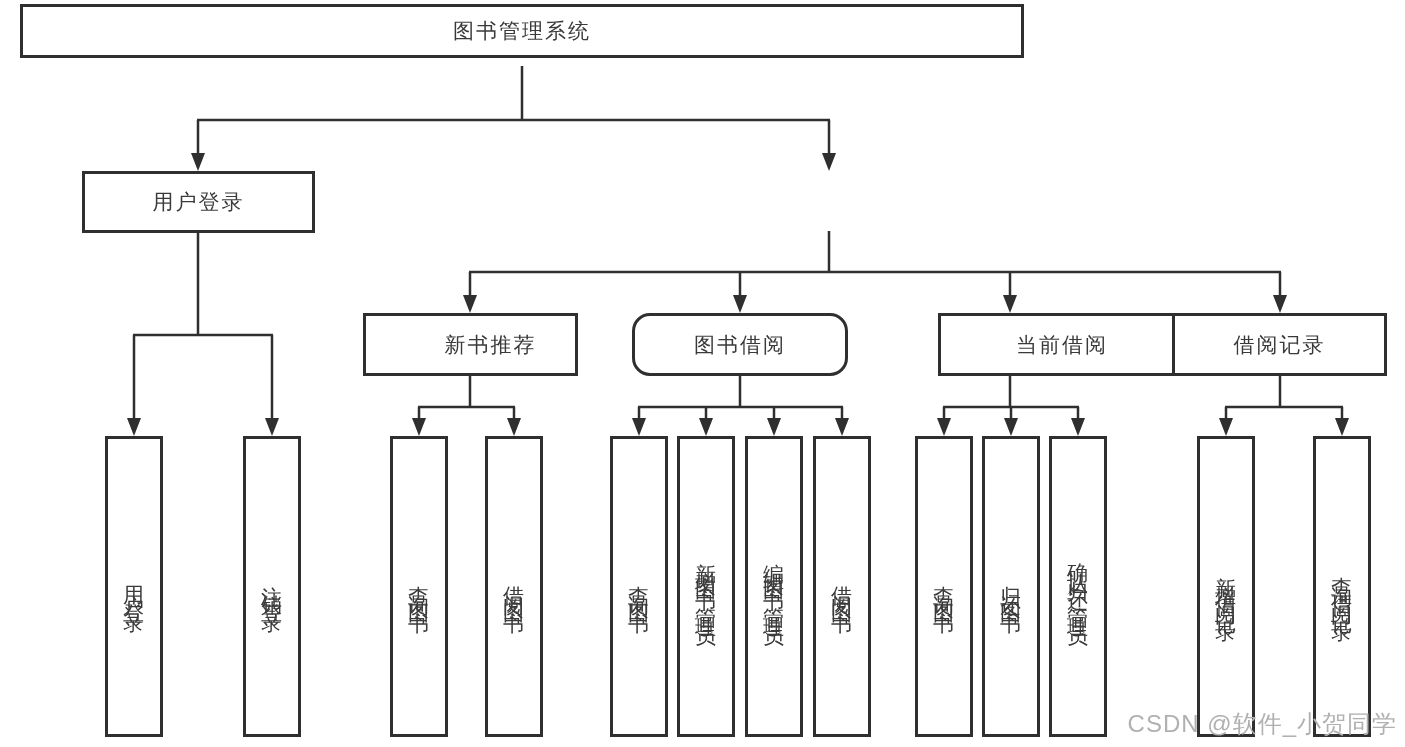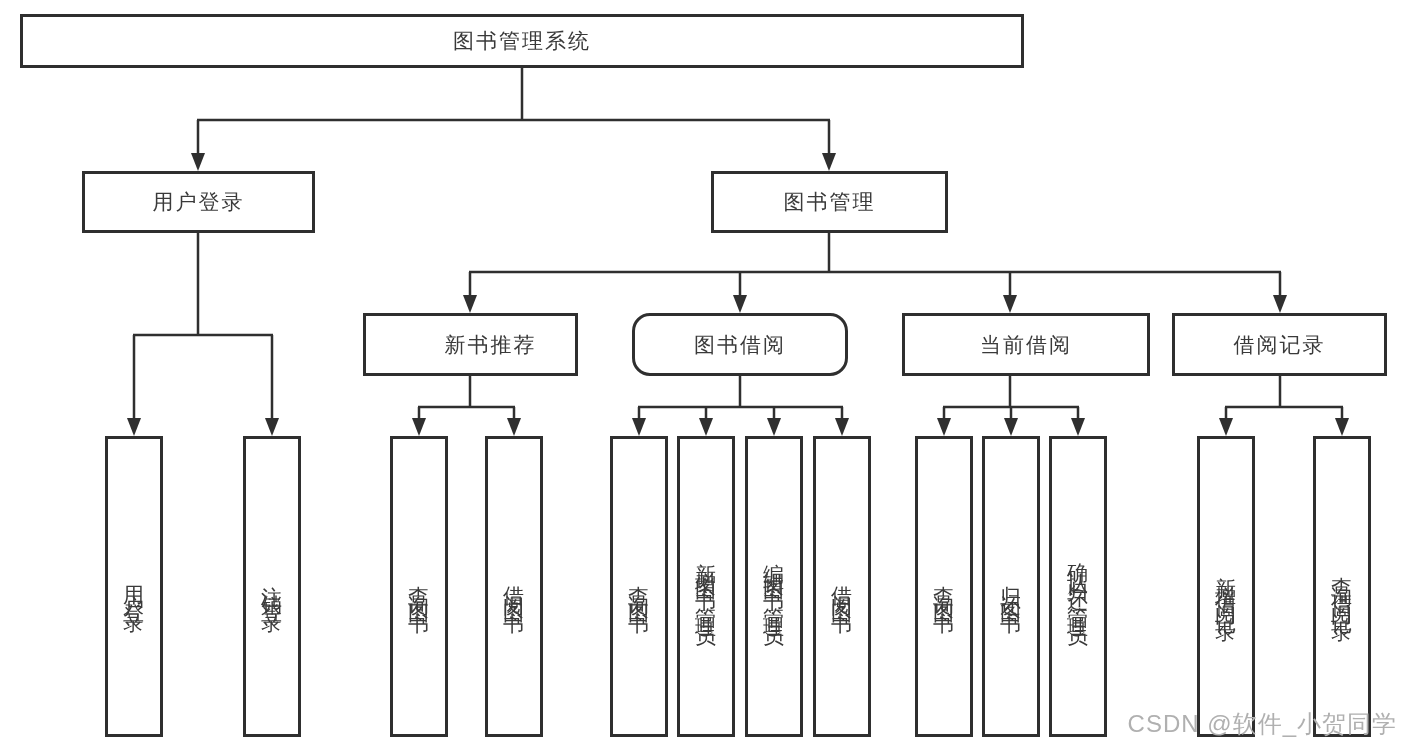--- a/index.html
+++ b/index.html
@@ -102,28 +102,27 @@
       <use href="#ah" x="706" y="436"></use>
     <use href="#ah" x="774" y="436"></use>
       <use href="#ah" x="842" y="436"></use>
     <use href="#ah" x="944" y="436"></use>
       <use href="#ah" x="1011" y="436"></use>
     <use href="#ah" x="1078" y="436"></use>
     <use href="#ah" x="1226" y="436"></use>
       <use href="#ah" x="1342" y="436"></use>
   </svg>
 
-  <div class="hnode" style="left:20px; top:14px; width:1004px; height:54px;">图书管理系统</div>
+  <div class="hnode" style="left:20px; top:4px; width:1004px; height:54px;">图书管理系统</div>
 
   <div class="hnode" style="left:82px; top:171px; width:233px; height:62px;">用户登录</div>
-  <div class="hnode" style="left:711px; top:171px; width:237px; height:62px;">图书管理</div>
 
   <div class="hnode" style="left:363px; top:313px; width:215px; height:63px;padding-left:40px;">新书推荐</div>
   <div class="hnode" style="left:632px; top:313px; width:216px; height:63px;border-radius:18px;">图书借阅</div>
-  <div class="hnode" style="left:902px; top:313px; width:248px; height:63px;">当前借阅</div>
+  <div class="hnode" style="left:938px; top:313px; width:248px; height:63px;">当前借阅</div>
   <div class="hnode" style="left:1172px; top:313px; width:215px; height:63px;">借阅记录</div>
 
   <div class="vnode" style="left:105px;">用户登录</div>
   <div class="vnode" style="left:243px;">注销登录</div>
 
   <div class="vnode" style="left:390px;">查询图书</div>
   <div class="vnode" style="left:485px;">借阅图书</div>
 
   <div class="vnode" style="left:610px;">查询图书</div>
   <div class="vnode" style="left:677px;">新增图书（管理员）</div>

